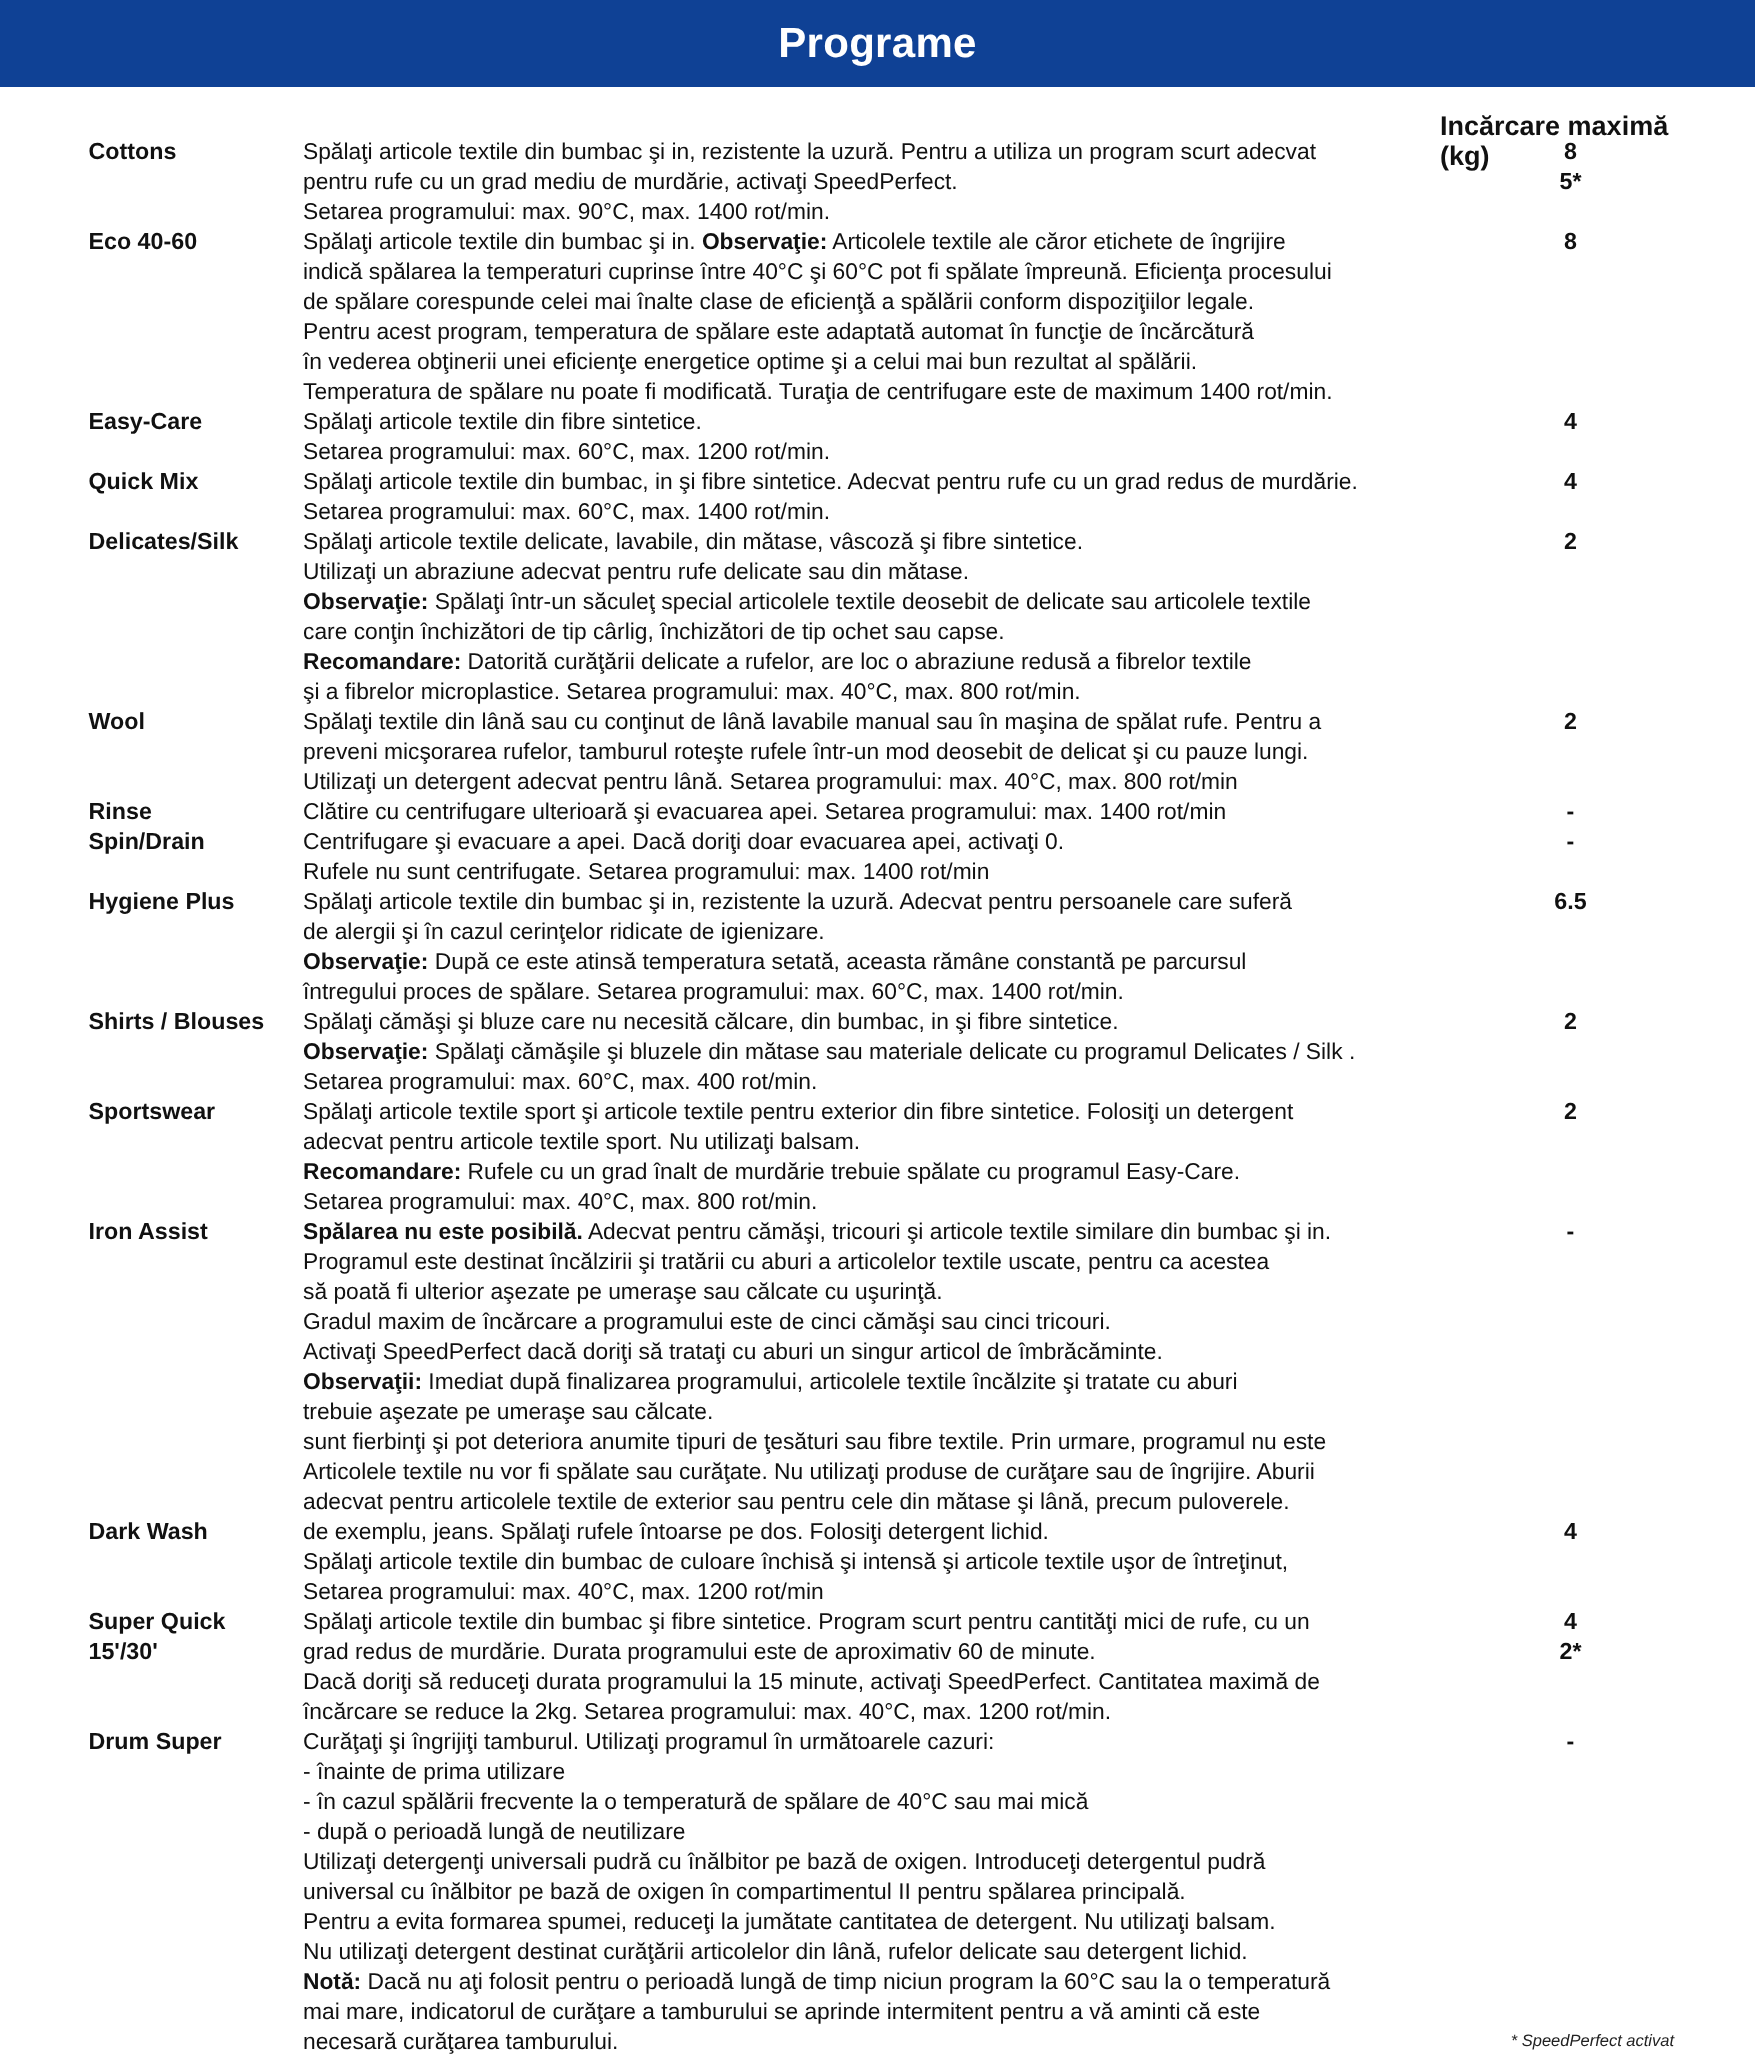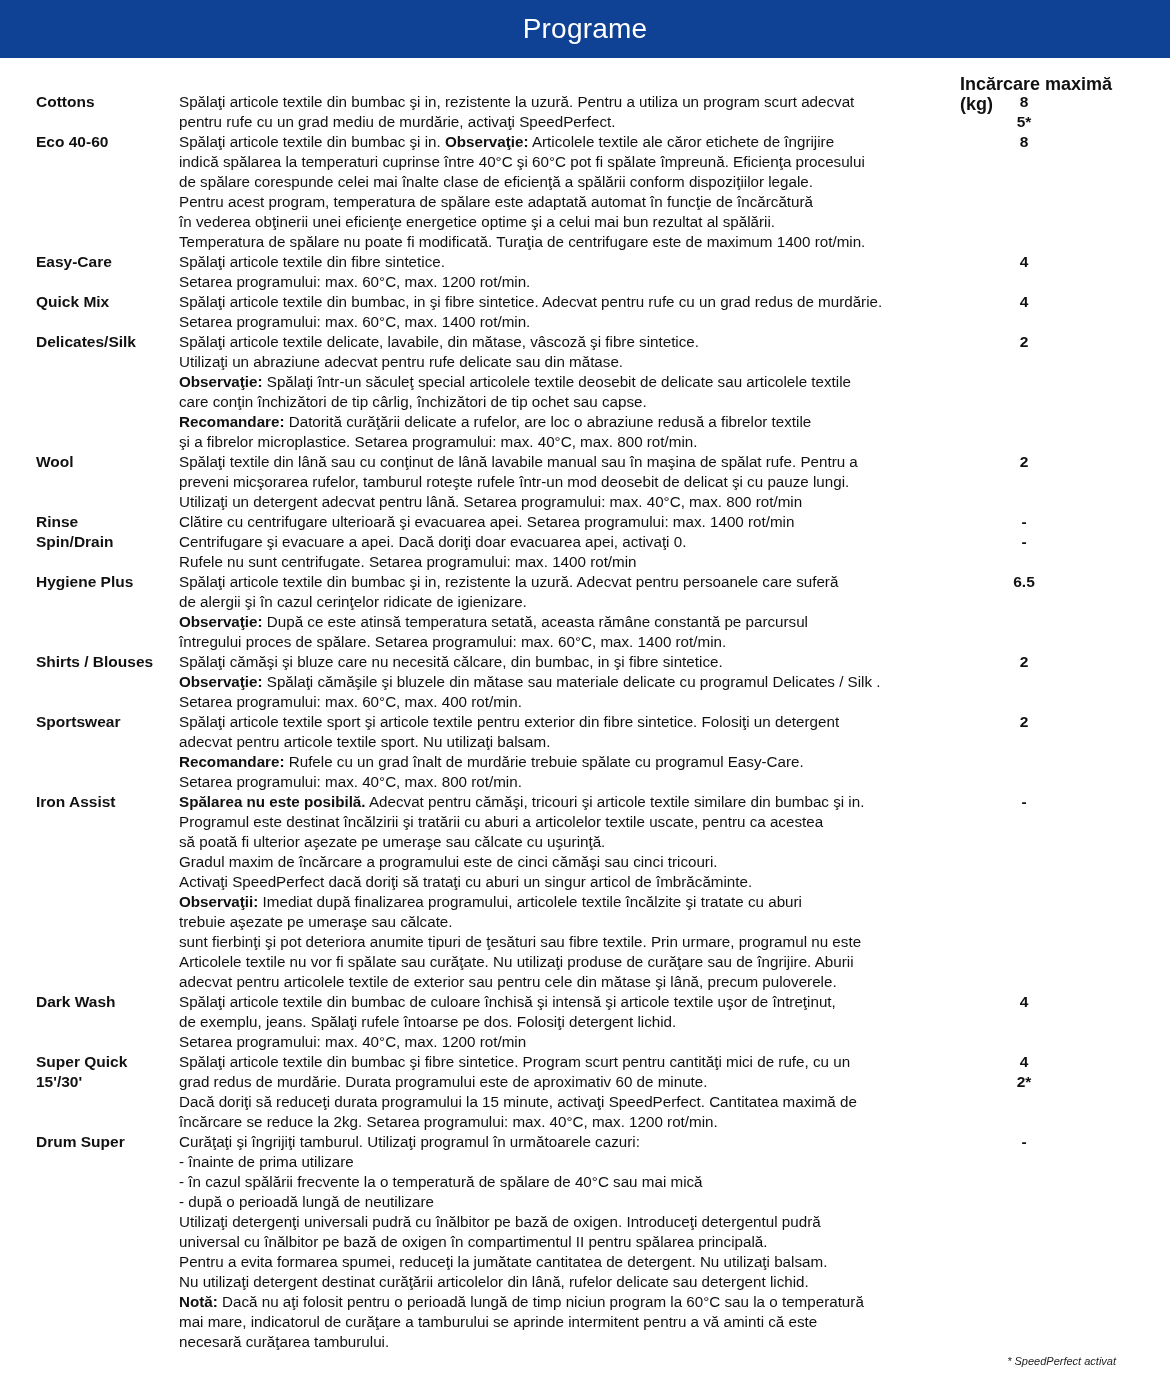--- a/index.html
+++ b/index.html
@@ -1,25 +1,25 @@
 <!DOCTYPE html>
 <html><head>
 <meta charset="utf-8">
 <style>
   html, body { margin: 0; padding: 0; background: #ffffff; }
   body { width: 1170px; height: 1380px; position: relative; overflow: hidden;
          font-family: "Liberation Sans", sans-serif; color: #111; }
   .banner { position: absolute; left: 0; top: 0; width: 1170px; height: 58px;
             background: #0f4195; display: flex; align-items: center; justify-content: center; }
-  .banner h1 { margin: 0; color: #fff; font-size: 28px; font-weight: normal; letter-spacing: 0.2px; }
+  .banner h1 { margin: 0; color: #fff; font-size: 28px; font-weight: bold; letter-spacing: 0.2px; }
   .load-header { position: absolute; left: 960px; width: 190px; top: 74px; text-align: left;
                  font-weight: bold; font-size: 18px; line-height: 20px; }
   .table { position: absolute; left: 0; top: 92px; width: 1170px; }
   .row { display: flex; align-items: flex-start; }
-  .name { width: 143px; padding-left: 36px; font-weight: bold; font-size: 15.5px; line-height: 20px; white-space: pre-line; }
+  .name { width: 143px; padding-left: 59px; font-weight: bold; font-size: 15.5px; line-height: 20px; white-space: pre-line; }
   .desc { width: 790px; font-size: 15.2px; line-height: 20px; }
   .desc .line { display: block; white-space: nowrap; }
   .desc b { font-weight: bold; }
   .load { width: 70px; margin-left: 20px; text-align: center; font-weight: bold; font-size: 15.5px; line-height: 20px; }
   .load span { display: block; }
   .footnote { position: absolute; right: 54px; top: 1355px; font-style: italic; font-size: 11px; color: #222; }
 </style>
 </head>
 <body>
 
@@ -28,20 +28,21 @@
 </div>
 
 <div class="load-header">Incărcare maximă (kg)</div>
 
 <div class="table" id="program-table">
     <div class="row">
       <div class="name">Cottons</div>
       <div class="desc">
         <span class="line"><span>Spălaţi articole textile din bumbac şi in, rezistente la uzură. Pentru a utiliza un program scurt adecvat</span></span>
         <span class="line"><span>pentru rufe cu un grad mediu de murdărie, activaţi SpeedPerfect.</span></span>
+        <span class="line"><span>Setarea programului: max. 90°C, max. 1400 rot/min.</span></span>
       </div>
       <div class="load">
         <span>8</span>
         <span>5*</span>
       </div>
     </div>
     <div class="row">
       <div class="name">Eco 40-60</div>
       <div class="desc">
         <span class="line"><span>Spălaţi articole textile din bumbac şi in. </span><b>Observaţie:</b><span> Articolele textile ale căror etichete de îngrijire</span></span>
@@ -168,22 +169,22 @@
         <span class="line"><span>Articolele textile nu vor fi spălate sau curăţate. Nu utilizaţi produse de curăţare sau de îngrijire. Aburii</span></span>
         <span class="line"><span>adecvat pentru articolele textile de exterior sau pentru cele din mătase şi lână, precum puloverele.</span></span>
       </div>
       <div class="load">
         <span>-</span>
       </div>
     </div>
     <div class="row">
       <div class="name">Dark Wash</div>
       <div class="desc">
+        <span class="line"><span>de exemplu, jeans. Spălaţi rufele întoarse pe dos. Folosiţi detergent lichid.</span></span>
         <span class="line"><span>Spălaţi articole textile din bumbac de culoare închisă şi intensă şi articole textile uşor de întreţinut,</span></span>
-        <span class="line"><span>de exemplu, jeans. Spălaţi rufele întoarse pe dos. Folosiţi detergent lichid.</span></span>
         <span class="line"><span>Setarea programului: max. 40°C, max. 1200 rot/min</span></span>
       </div>
       <div class="load">
         <span>4</span>
       </div>
     </div>
     <div class="row">
       <div class="name">Super Quick
 15'/30'</div>
       <div class="desc">

